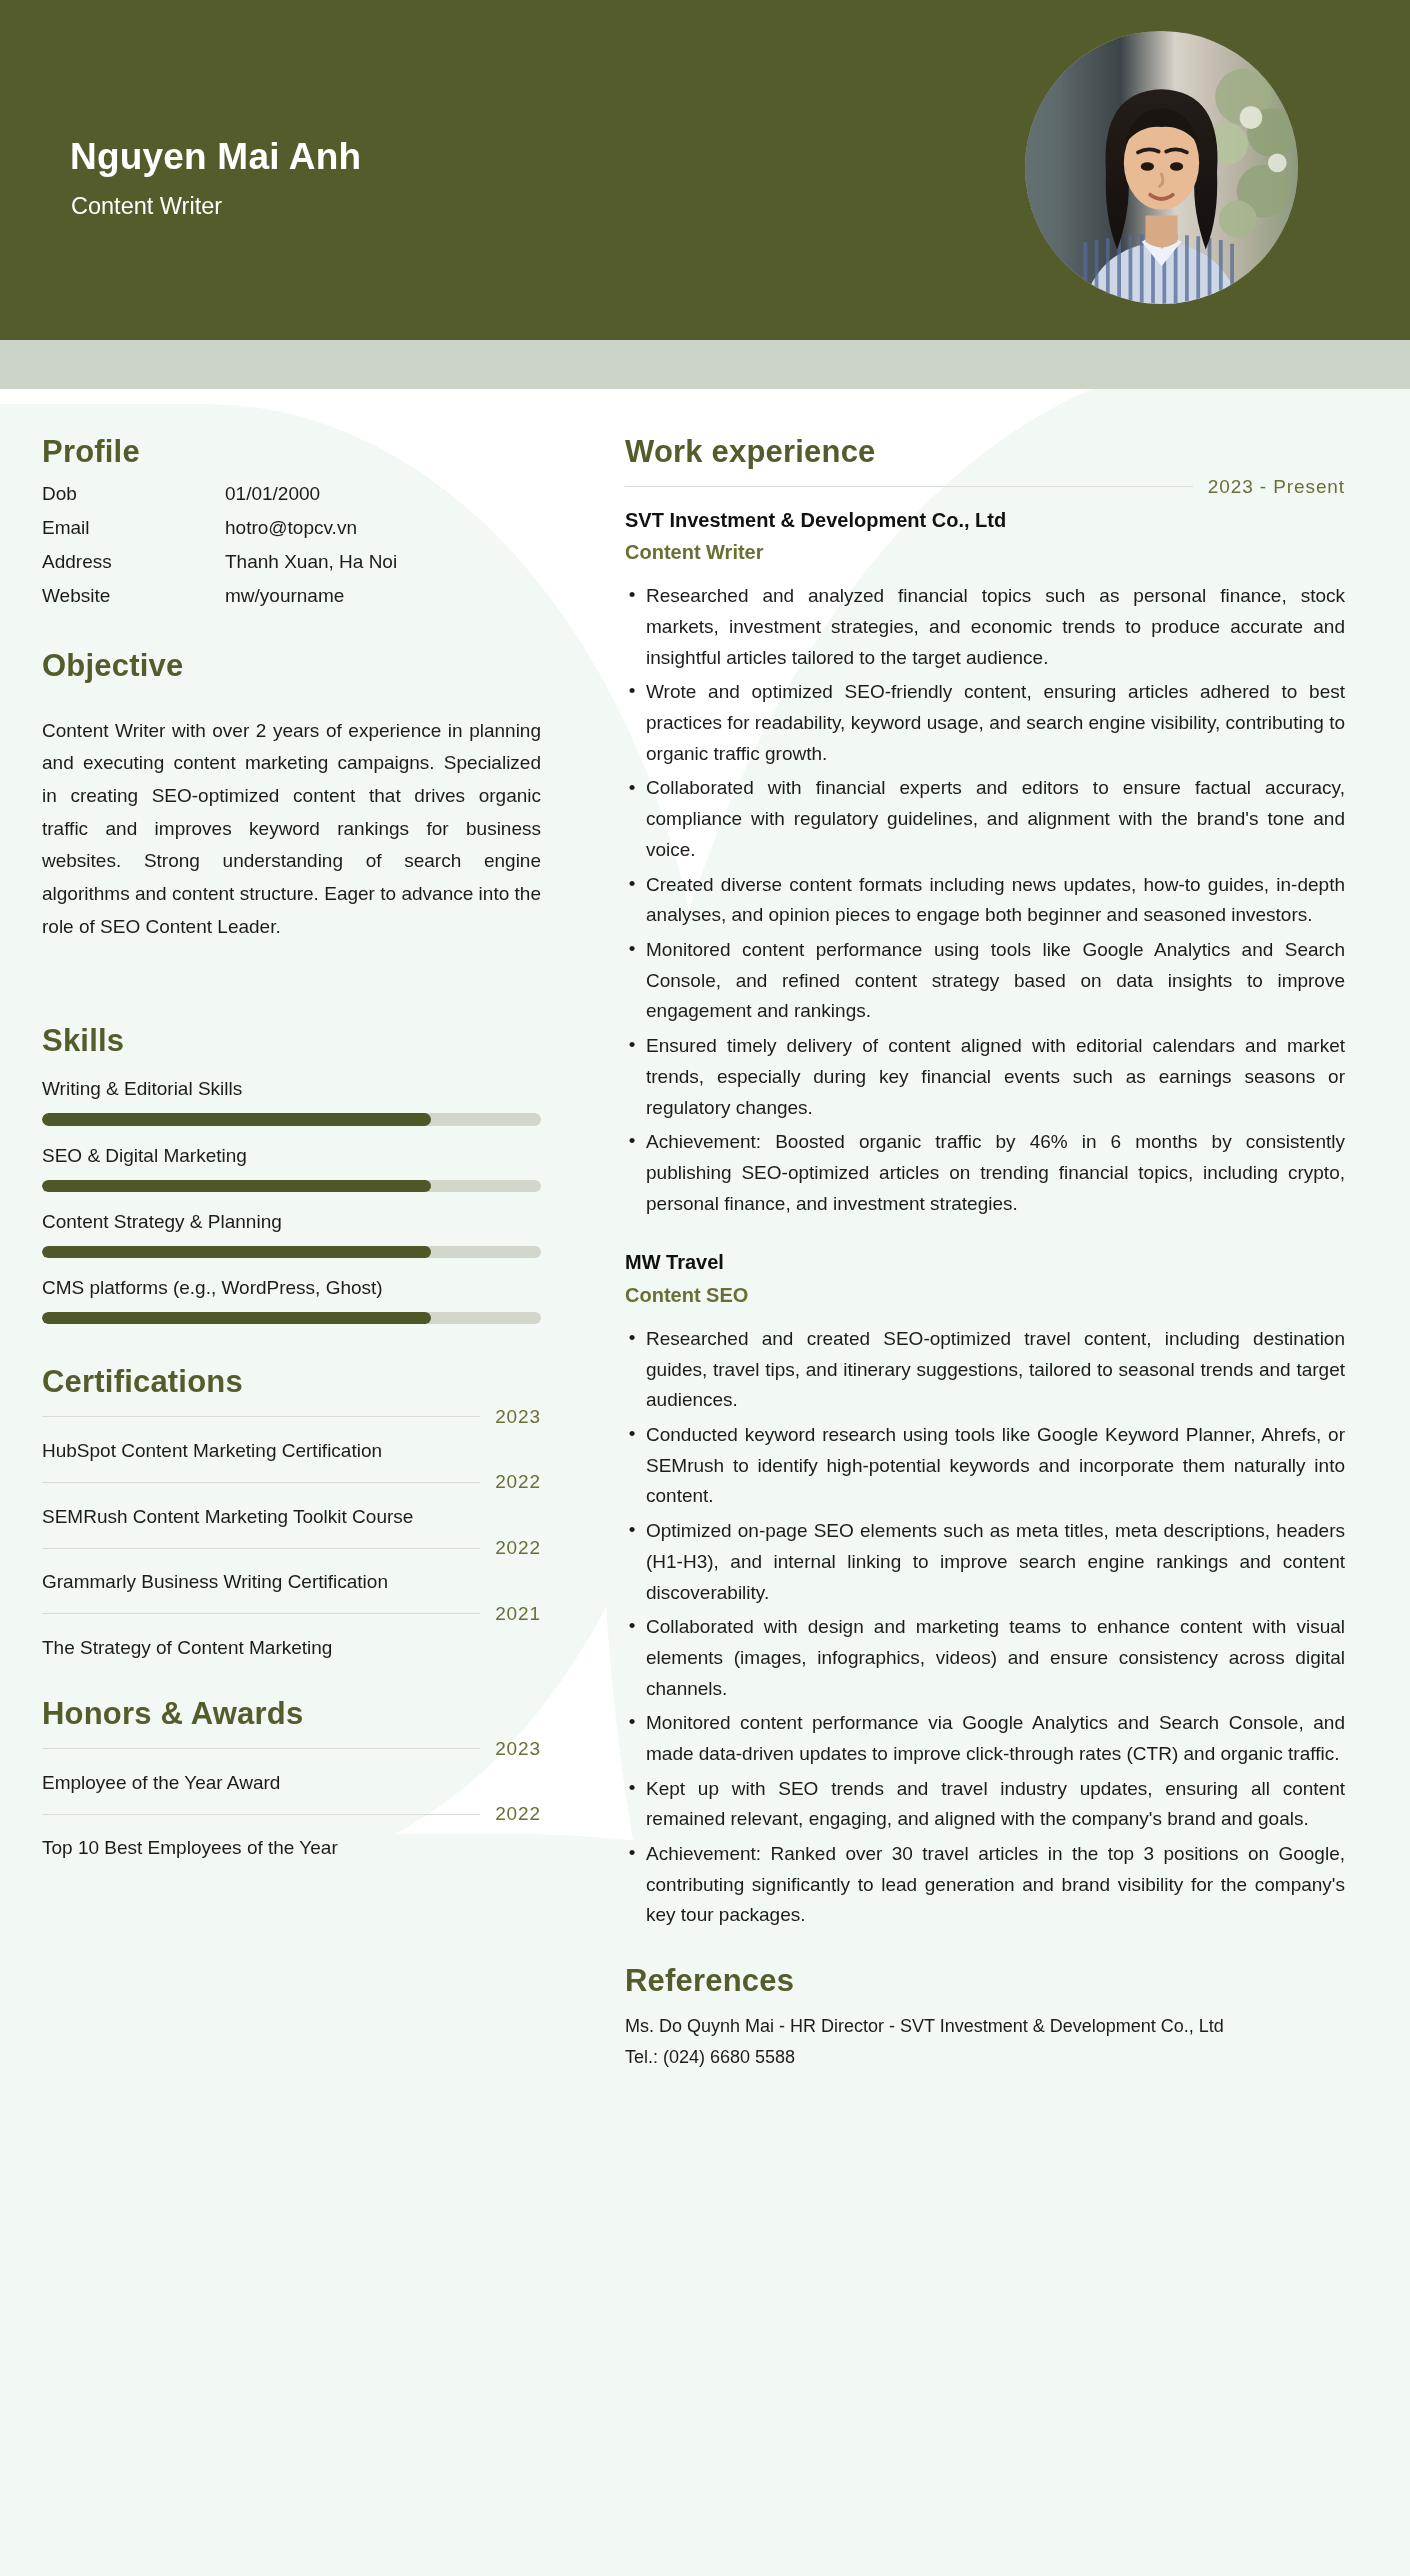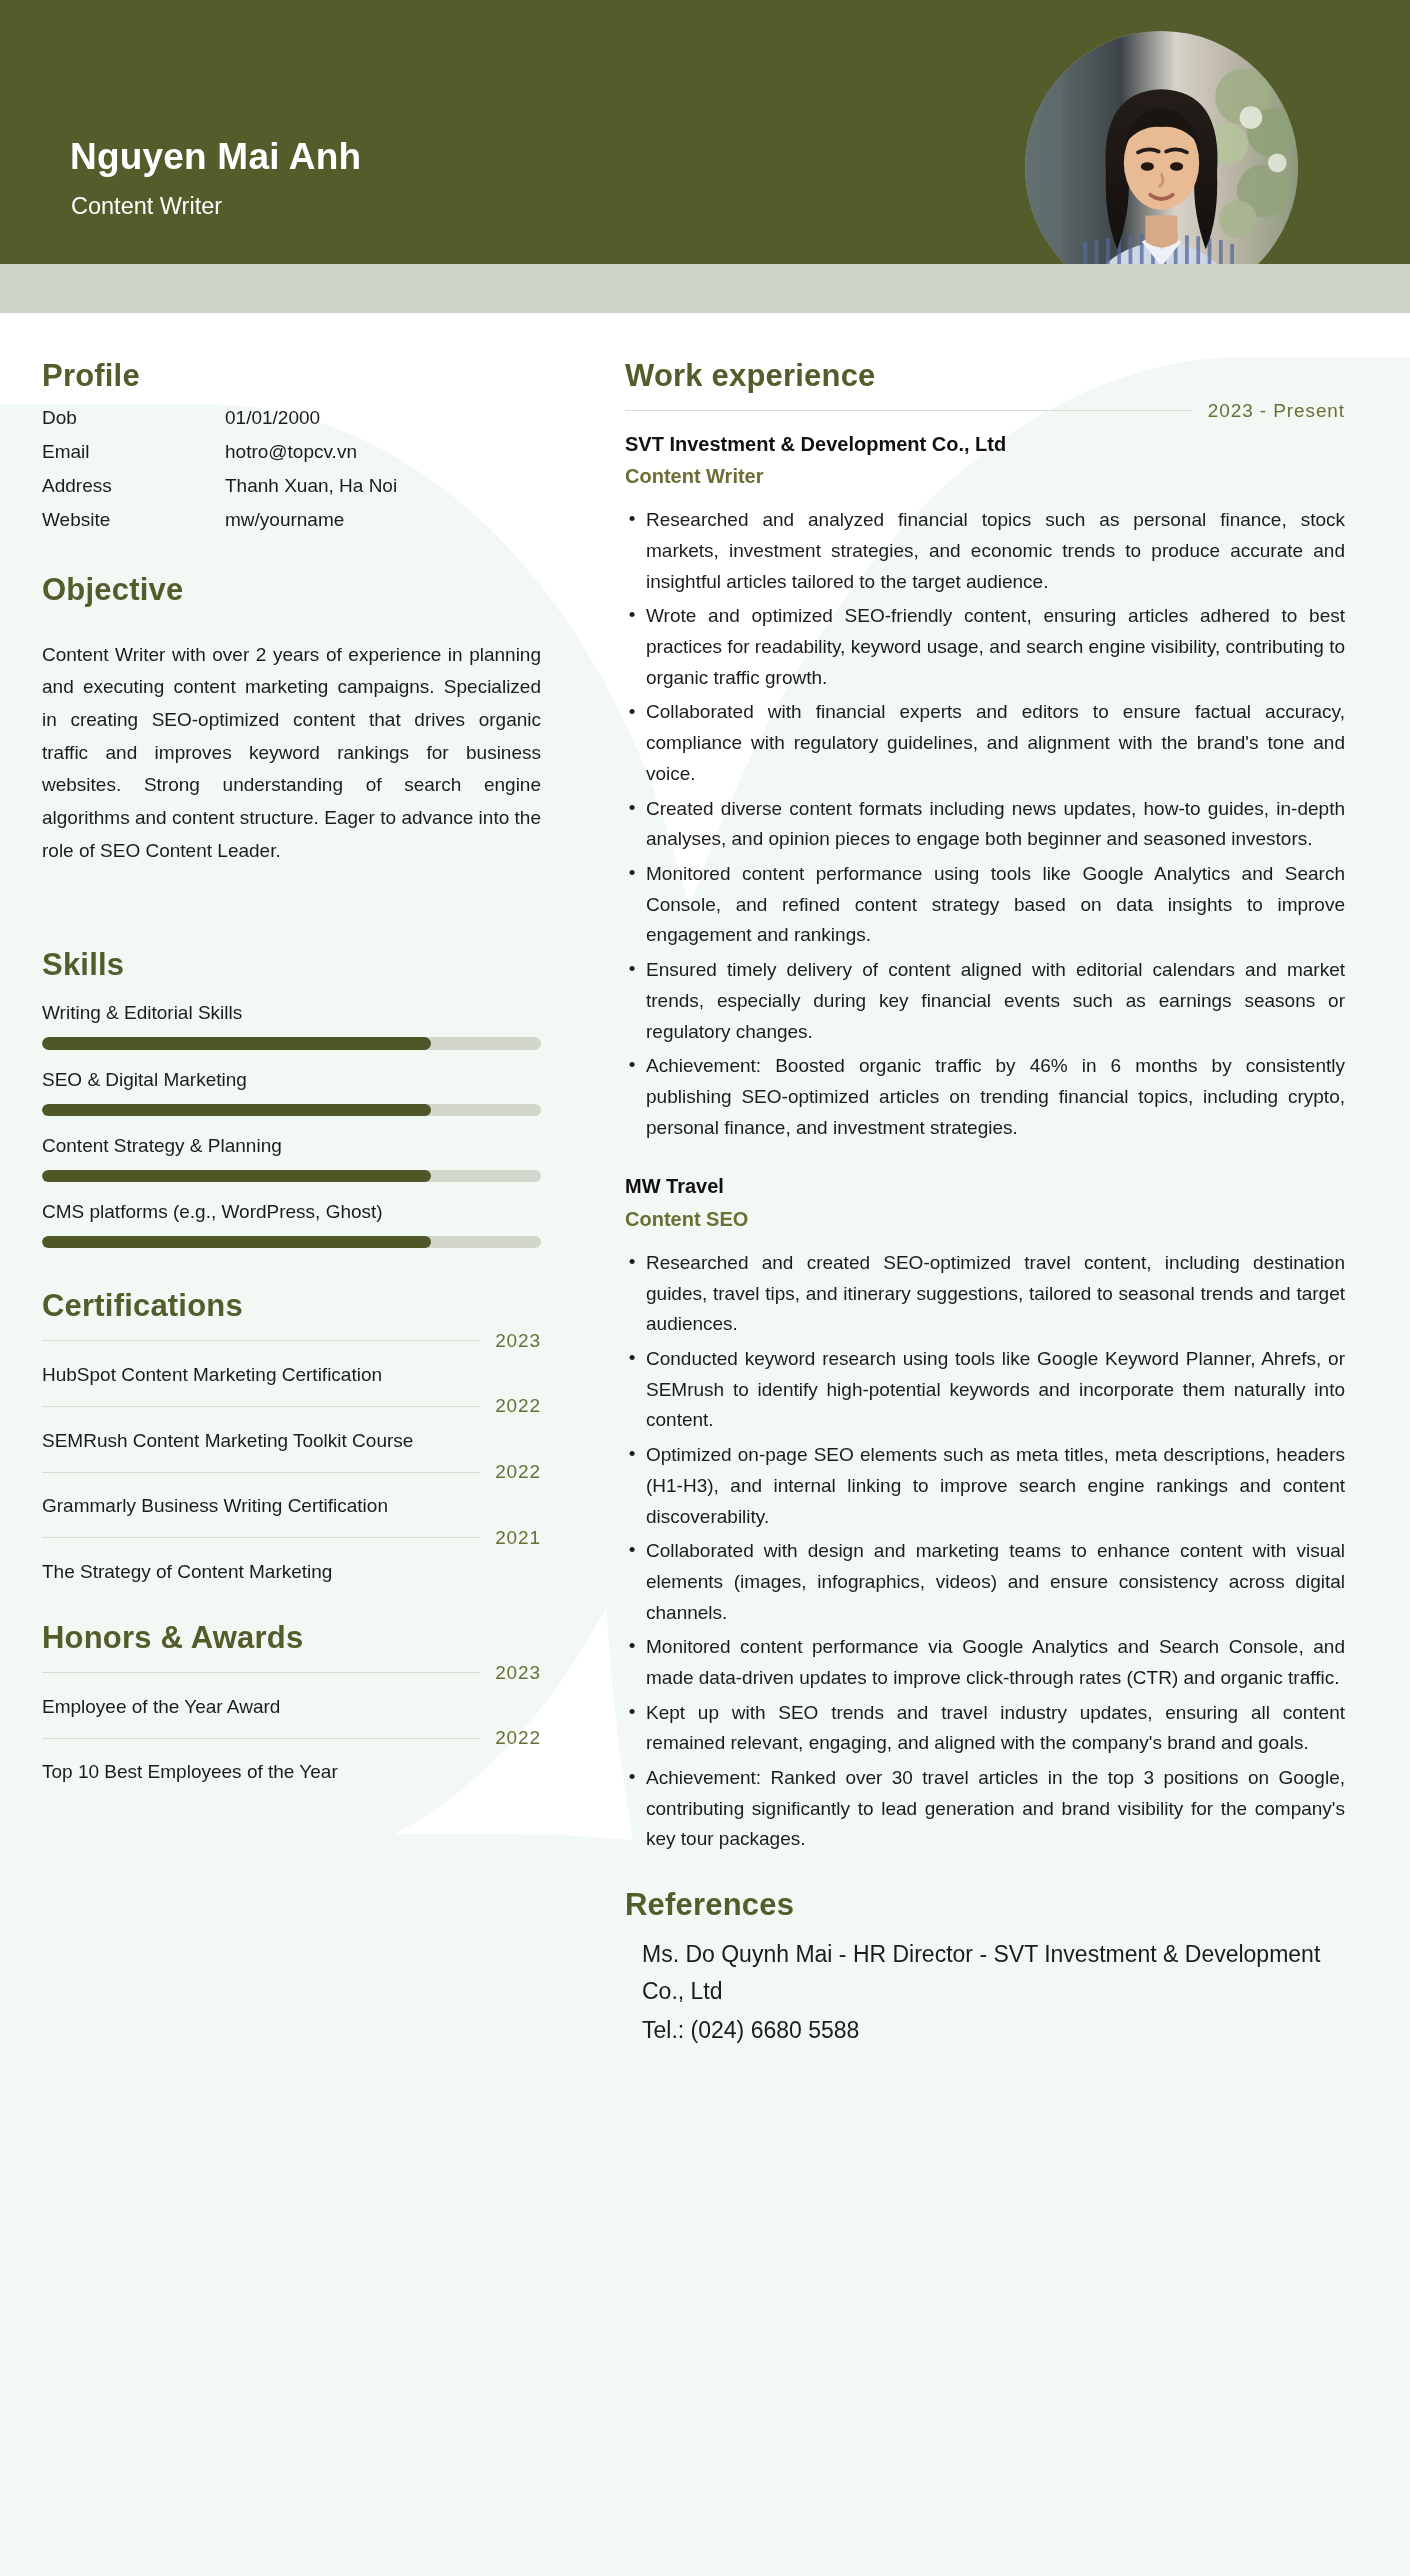--- a/index.html
+++ b/index.html
@@ -41,21 +41,21 @@
     width: 1185px; height: 752px;
     background: #f2f8f4;
     border-radius: 0 50% 0 0 / 0 45% 0 0;
     z-index: 0;
   }
 
   
   .header {
     position: relative;
     z-index: 3;
-    height: 264px;
+    height: 340px;
     background: #555c2c;
     padding: 0 66px;
   }
   .header-name {
     position: absolute;
     left: 70px;
     top: 136px;
     color: #ffffff;
     font-size: 37px;
     font-weight: bold;
@@ -229,25 +229,24 @@
     content: "•";
     position: absolute;
     left: 3.8px;
     top: -0.9px;
     color: #1c1c1c;
     font-size: 19px;
   }
 
   
   .ref-text {
-    font-size: 23px;
+    font-size: 18px;
     line-height: 1.62;
     color: #1c1c1c;
     margin-top: 13px;
-    margin-left: 17px;
   }
 
   .spacer-lg { height: 40px; }
   .spacer-md { height: 28px; }
   .spacer-sm { height: 17px; }
 </style>
 </head>
 <body>
 
 <div class="page">

